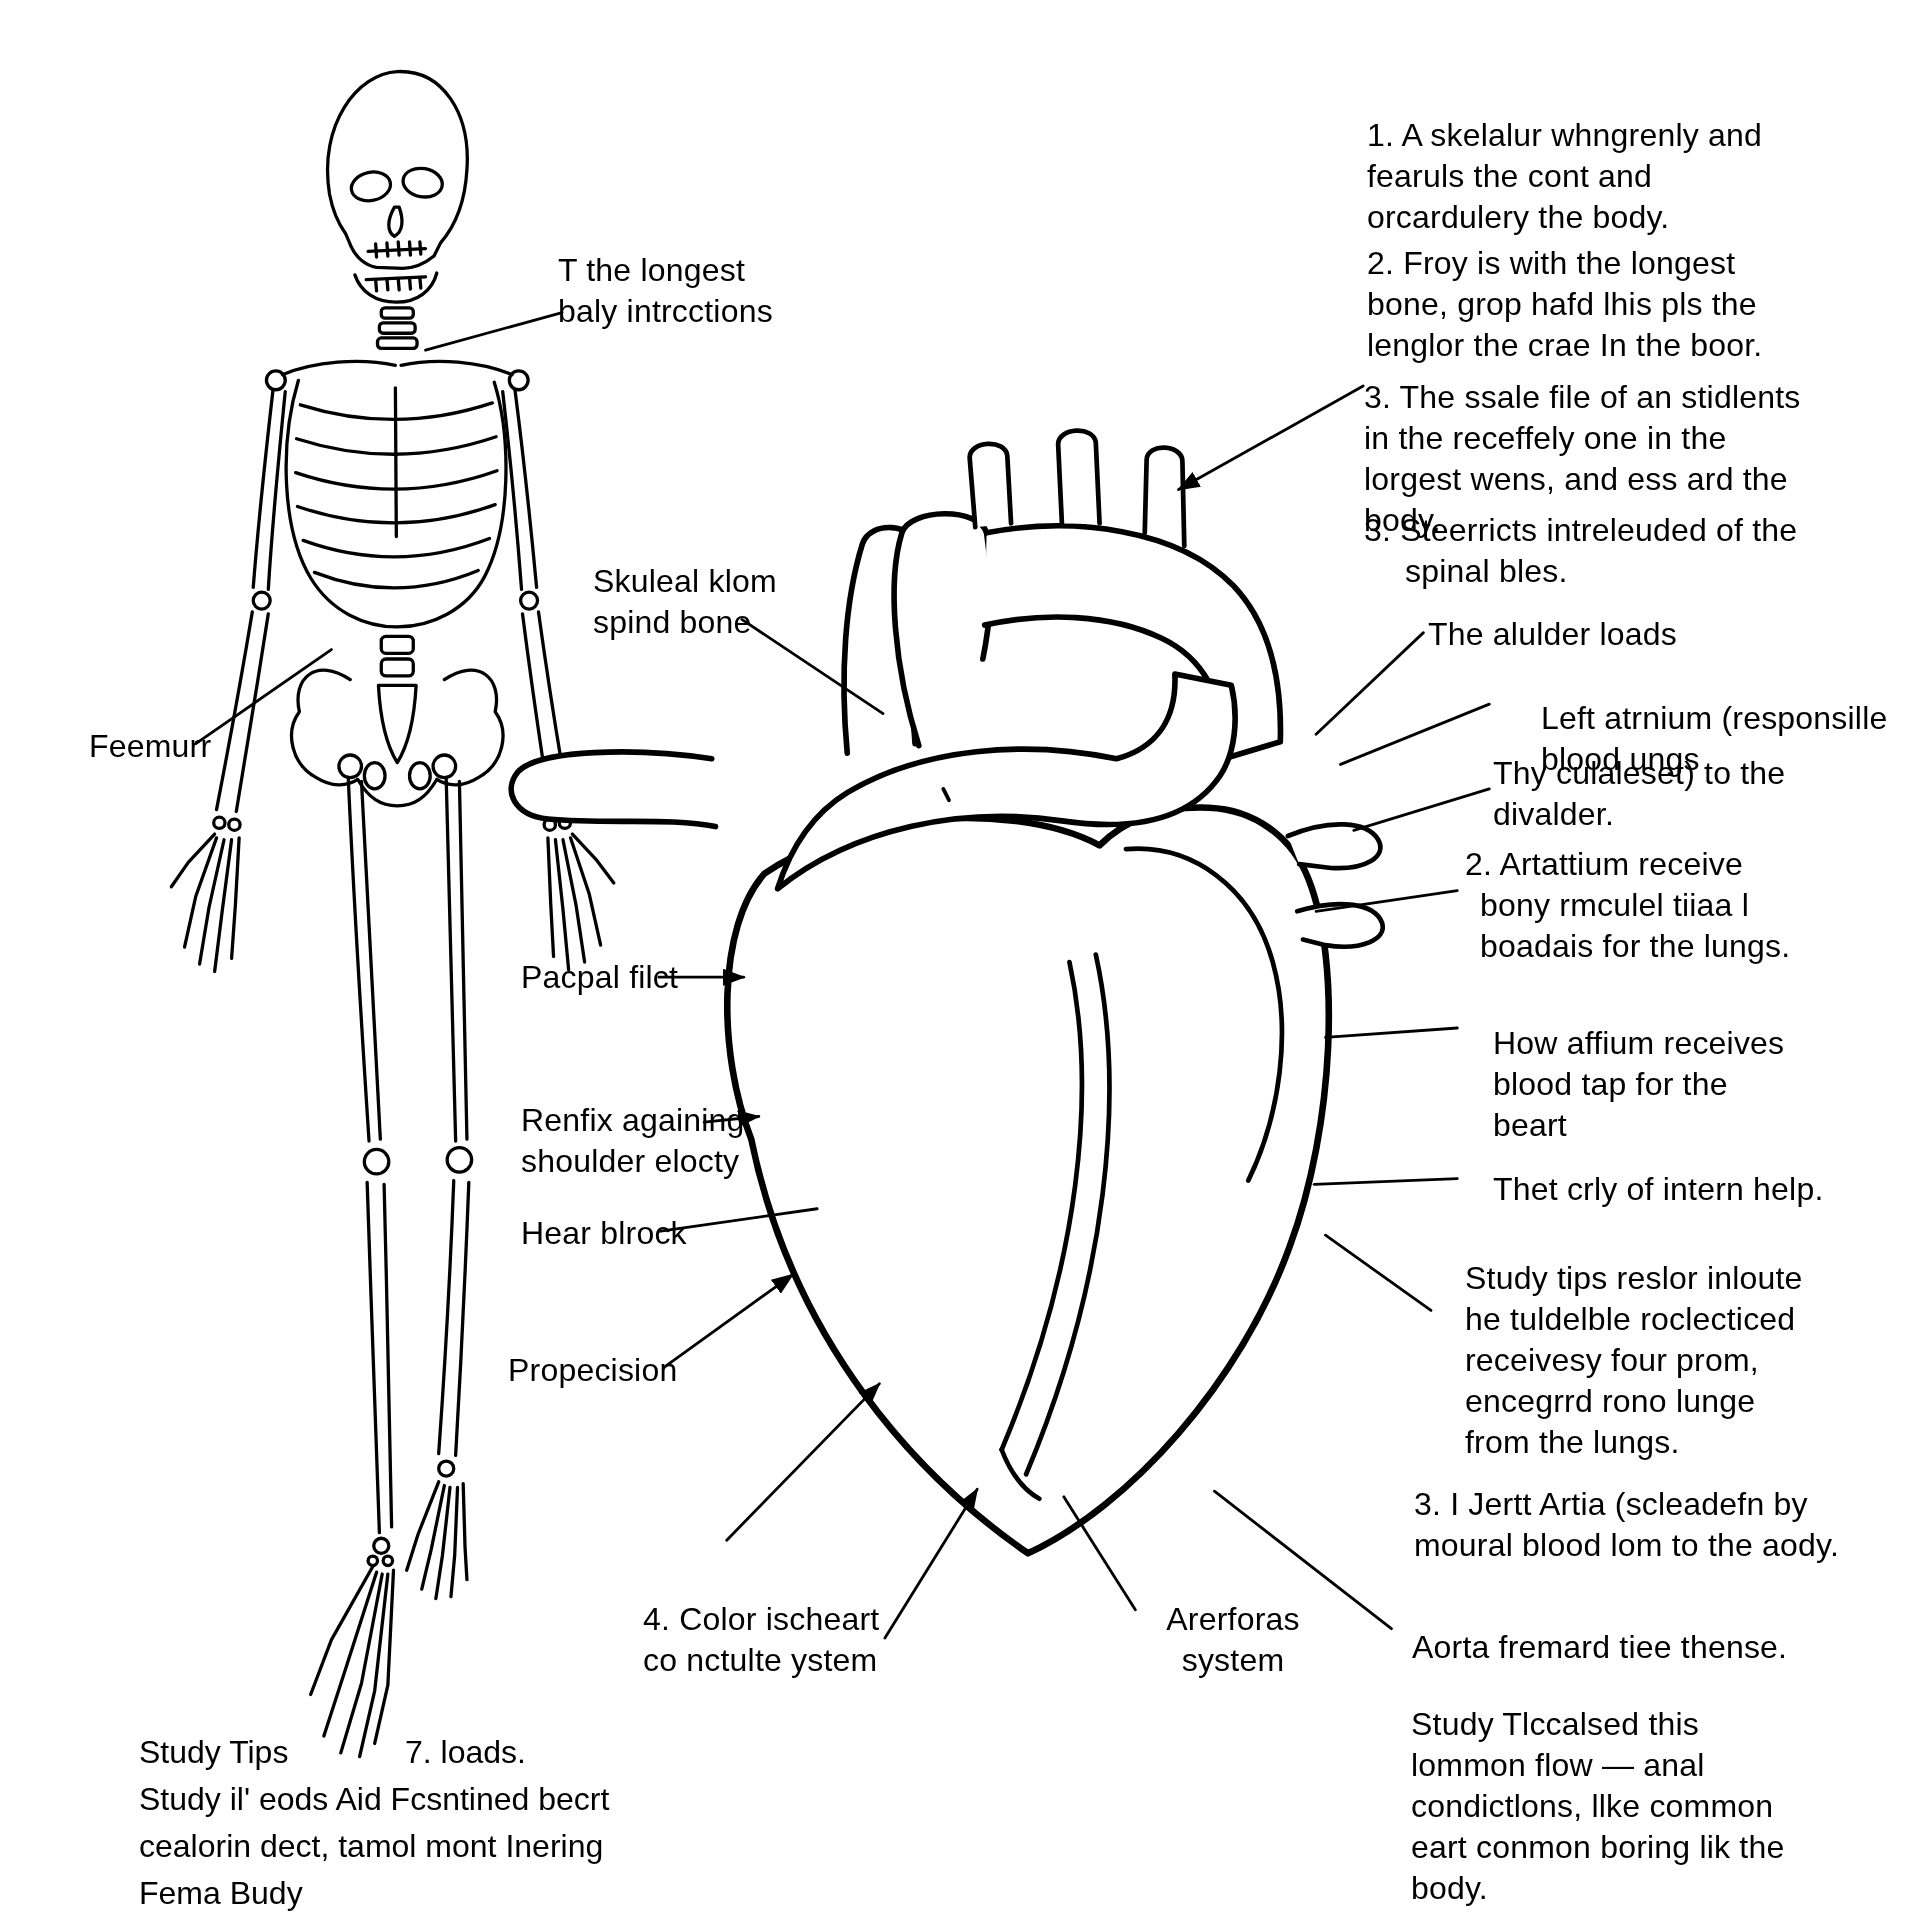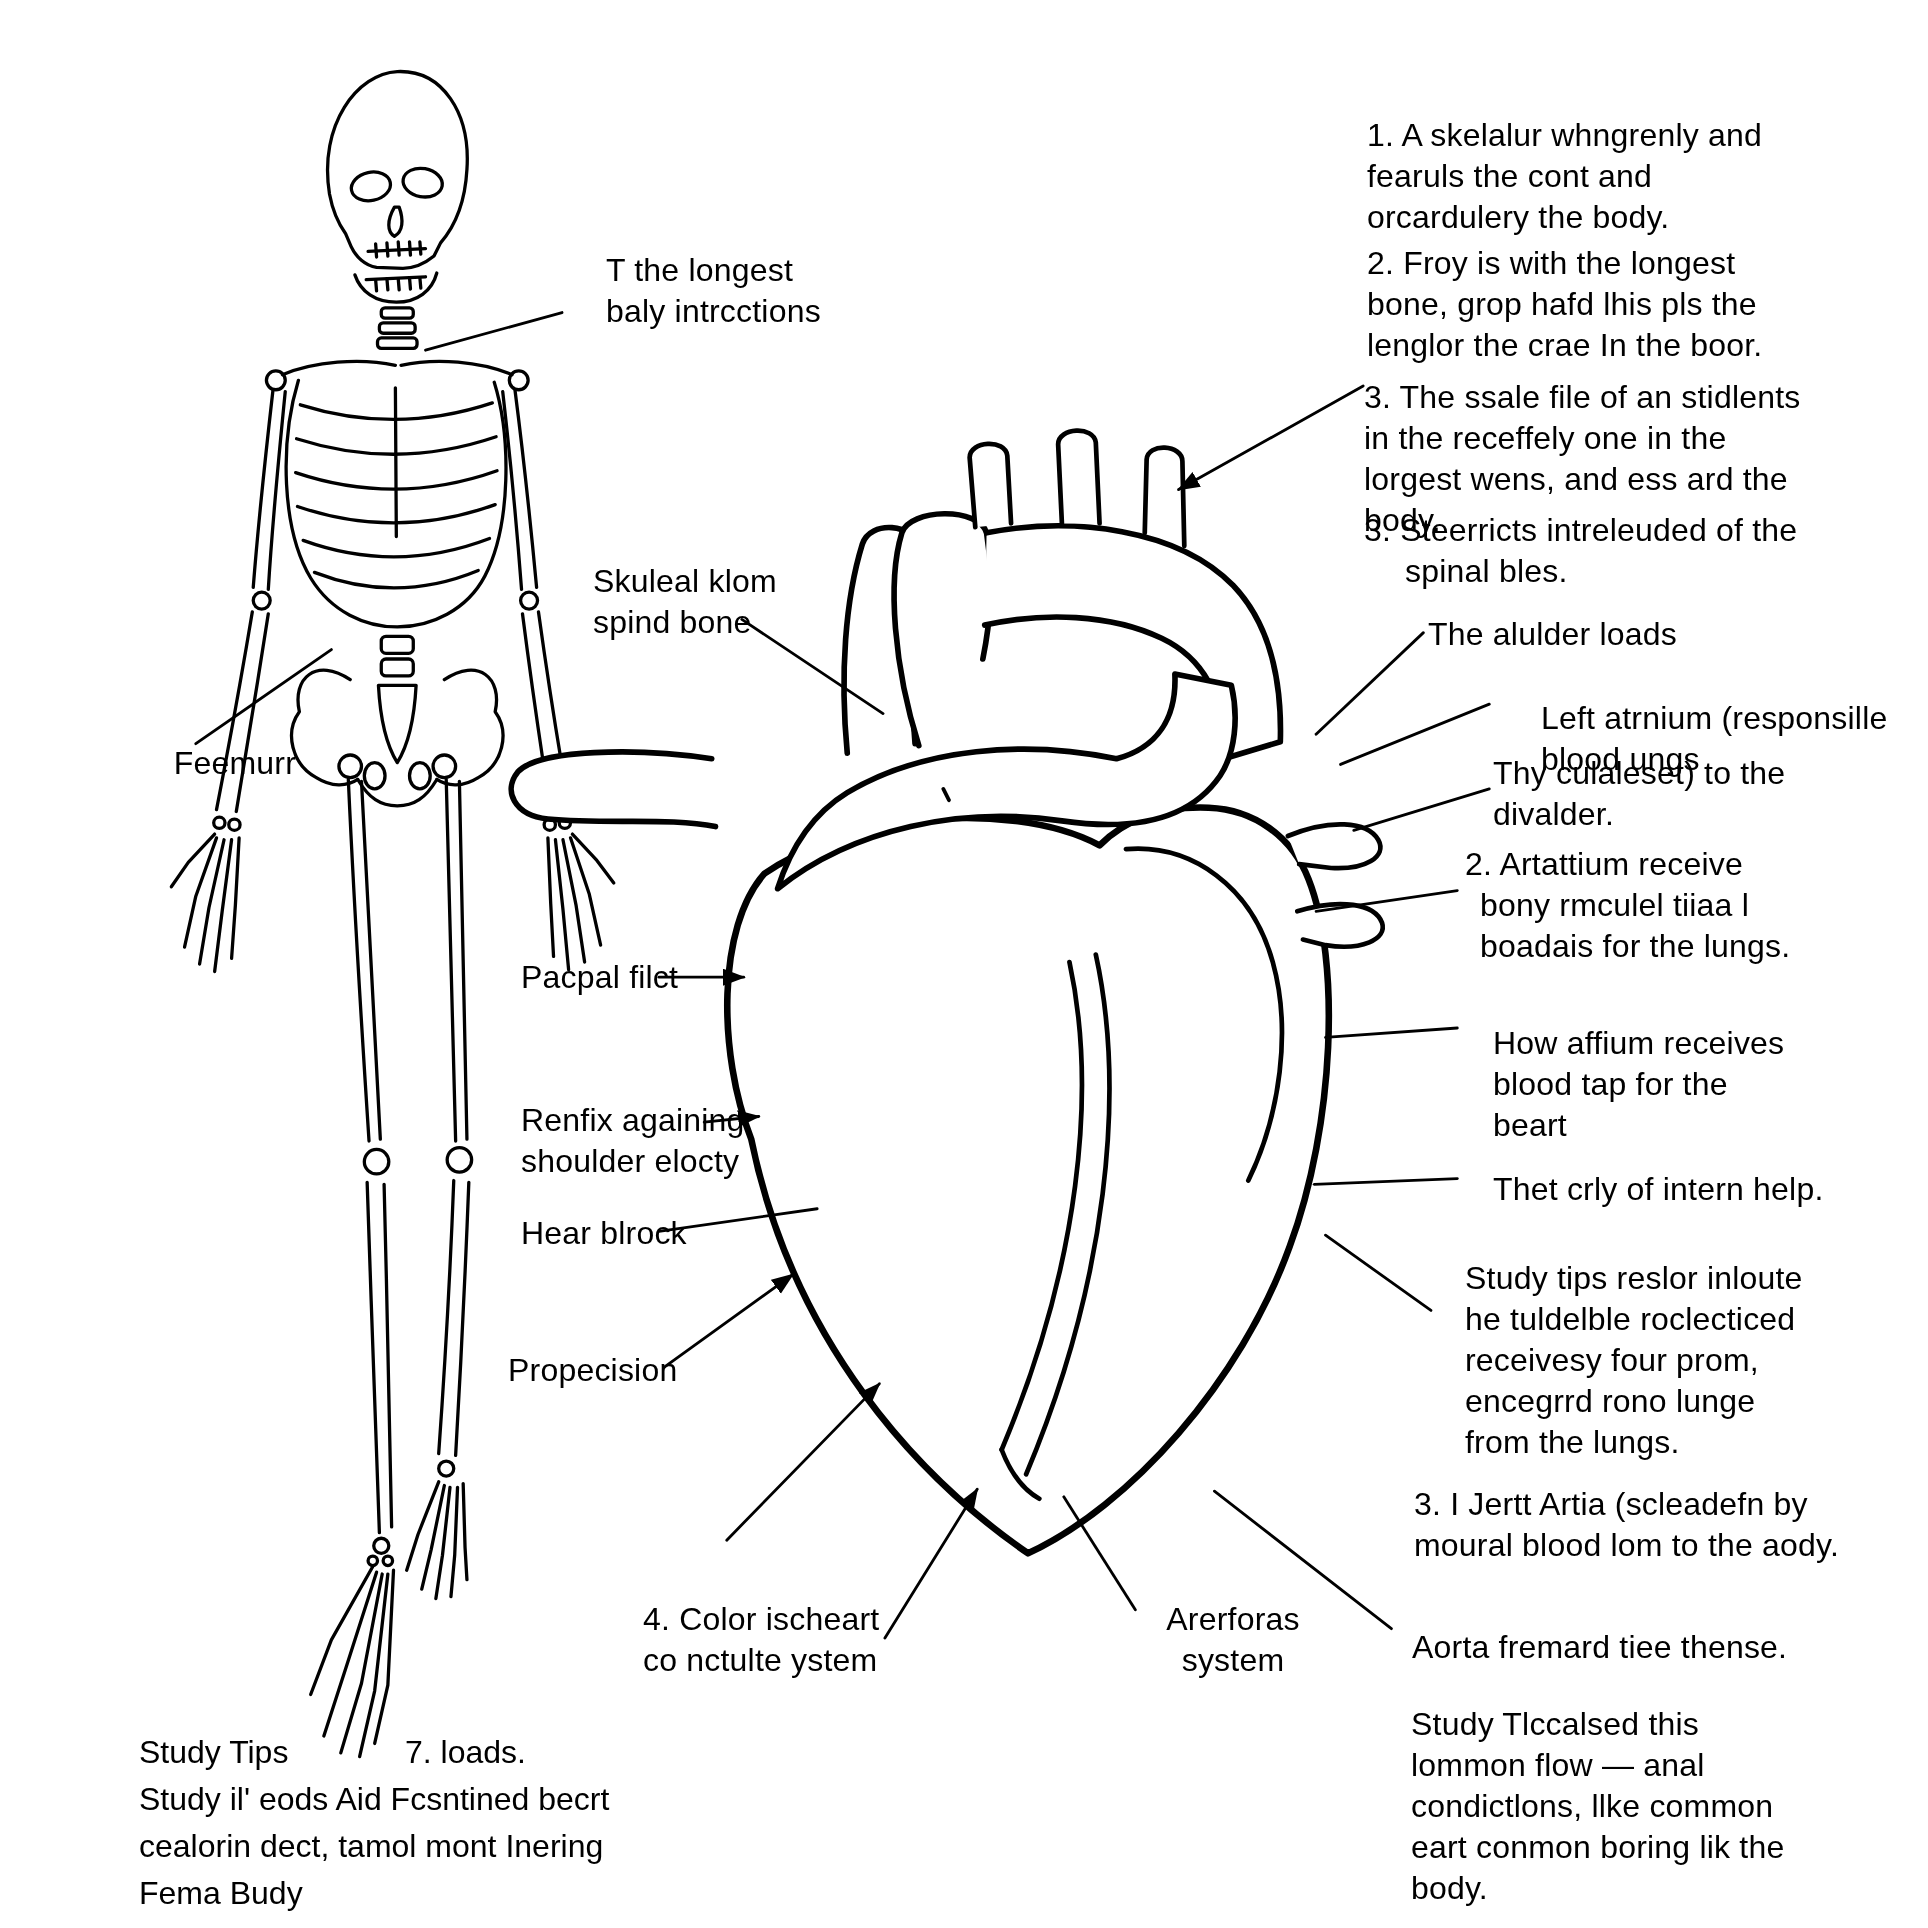--- a/index.html
+++ b/index.html
@@ -164,23 +164,23 @@
       <line x1="1512" y1="672" x2="1398" y2="780"></line>
       <line x1="1582" y1="748" x2="1424" y2="812"></line>
       <line x1="1582" y1="838" x2="1438" y2="882"></line>
       <line x1="1398" y1="968" x2="1548" y2="946"></line>
       <line x1="1408" y1="1102" x2="1548" y2="1092"></line>
       <line x1="1396" y1="1258" x2="1548" y2="1252"></line>
       <line x1="1408" y1="1312" x2="1520" y2="1392"></line>
     </g>
   </svg>
 
-  <div class="lbl" style="left:558px;top:250px;width:217px;margin-left:48px;">T the longest baly intrcctions</div>
+  <div class="lbl" style="left:558px;top:250px;width:217px;">T the longest baly intrcctions</div>
   <div class="lbl" style="left:593px;top:561px;width:212px;">Skuleal klom spind bone</div>
-  <div class="lbl" style="left:89px;top:743px;width:207px;text-align:right;">Feemurr</div>
+  <div class="lbl" style="left:89px;top:726px;width:207px;">Feemurr</div>
   <div class="lbl" style="left:521px;top:957px;width:226px;">Pacpal filct</div>
   <div class="lbl" style="left:521px;top:1100px;width:240px;">Renfix againing shoulder elocty</div>
   <div class="lbl" style="left:521px;top:1213px;width:226px;">Hear blrock</div>
   <div class="lbl" style="left:508px;top:1350px;width:226px;">Propecision</div>
 
   <div class="lbl" style="left:643px;top:1599px;width:245px;">4. Color ischeart co nctulte ystem</div>
   <div class="lbl center" style="left:1141px;top:1599px;width:184px;">Arerforas system</div>
   <div class="lbl" style="left:1412px;top:1627px;width:443px;">Aorta fremard tiee thense.</div>
 
   <div class="lbl" style="left:1367px;top:115px;width:443px;">1. A skelalur whngrenly and fearuls the cont and orcardulery the body.</div>

